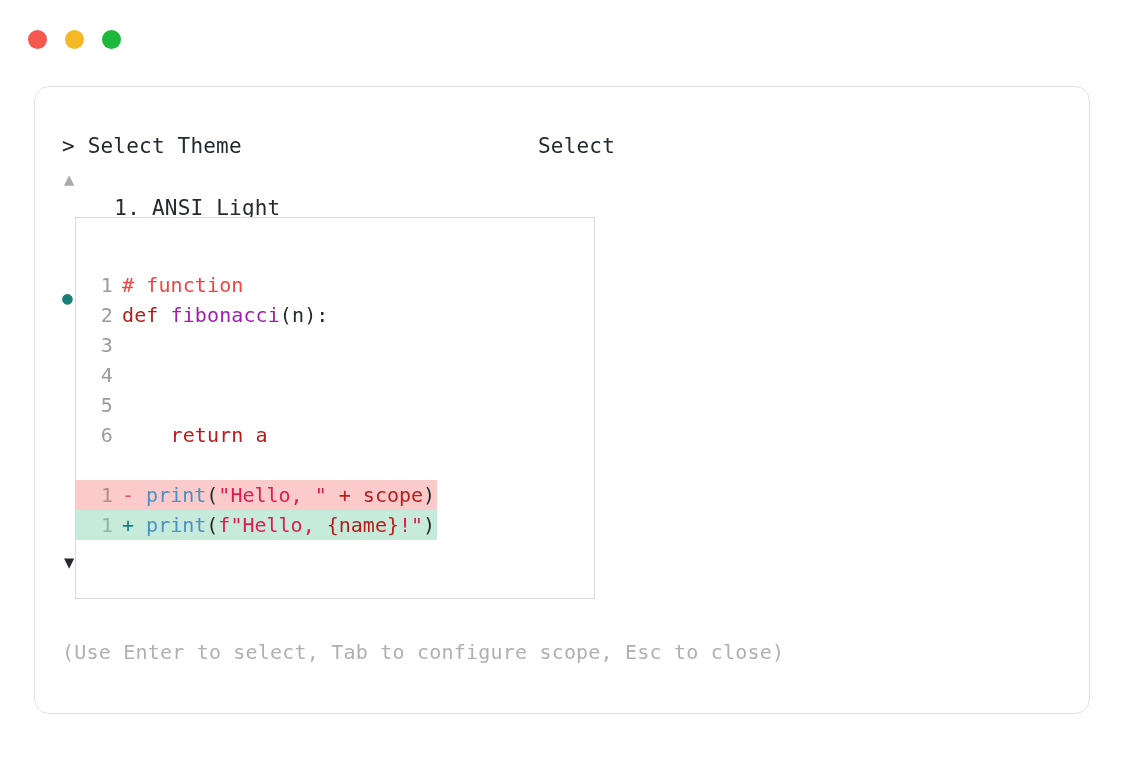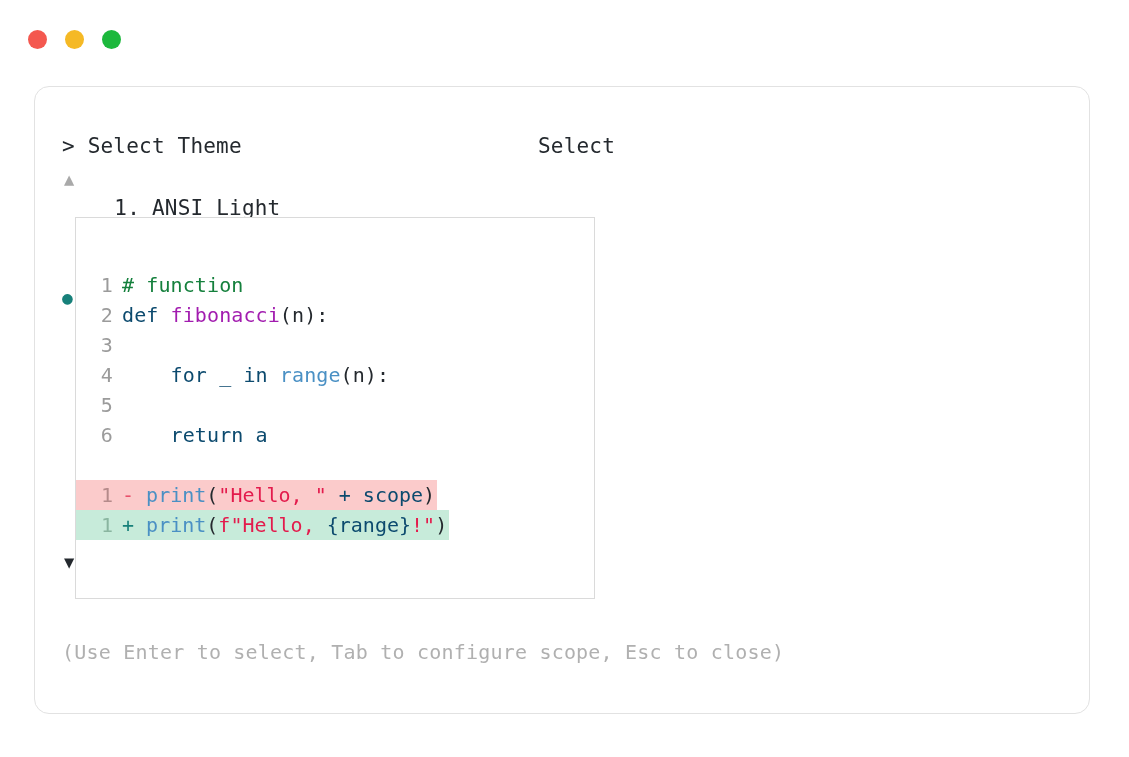--- a/index.html
+++ b/index.html
@@ -152,24 +152,24 @@
     letter-spacing: 0.1px;
   }
   .ln {
     width: 46px;
     flex: 0 0 46px;
     text-align: right;
     color: #9b9b9b;
     padding-right: 9px;
     box-sizing: border-box;
   }
-  .code-text { color: #0c4a6e; }
-
-  
-  .tok-comment { color: #15803d; }
+  .code-text { color: #b91c1c; }
+
+  
+  .tok-comment { color: #ef4444; }
   .tok-fn      { color: #a21caf; }
   .tok-num     { color: #17807a; }
   .tok-builtin { color: #4a90c4; }
   .tok-str     { color: #e31b4c; }
   .tok-punct   { color: #24292e; }
 
   .code-gap { height: 30px; }
 
   
   .diff-line {
@@ -243,27 +243,27 @@
 
     <div class="right-col">
       <div class="col-heading">Select</div>
     </div>
 
     <div class="preview-box">
       <div class="code-area" id="code-area">
           <div class="code-line"><span class="ln">1</span><span><span class="tok-comment"># function</span></span></div>
           <div class="code-line"><span class="ln">2</span><span><span class="code-text">def </span><span class="tok-fn">fibonacci</span><span class="tok-punct">(n):</span></span></div>
           <div class="code-line"><span class="ln">3</span></div>
-          <div class="code-line"><span class="ln">4</span><span><span class="code-text">    for _ in </span><span class="tok-builtin">range</span><span class="tok-punct">(n):</span></span></div>
+          <div class="code-line"><span class="ln">4</span></div>
           <div class="code-line"><span class="ln">5</span></div>
           <div class="code-line"><span class="ln">6</span><span><span class="code-text">    return a</span></span></div>
           <div class="code-gap"></div>
         </div>
       <div id="diff-area">
           <div class="diff-line del"><span class="ln">1</span><span class="diff-body"><span class="marker-del">- </span><span class="tok-builtin">print</span><span class="tok-punct">(</span><span class="tok-str">"Hello, "</span><span class="code-text"> + scope</span><span class="tok-punct">)</span></span></div>
-          <div class="diff-line add"><span class="ln">1</span><span class="diff-body"><span class="marker-add">+ </span><span class="tok-builtin">print</span><span class="tok-punct">(</span><span class="tok-str">f"Hello, </span><span class="code-text">{range}</span><span class="tok-str">!"</span><span class="tok-punct">)</span></span></div>
+          <div class="diff-line add"><span class="ln">1</span><span class="diff-body"><span class="marker-add">+ </span><span class="tok-builtin">print</span><span class="tok-punct">(</span><span class="tok-str">f"Hello, </span><span class="code-text">{name}</span><span class="tok-str">!"</span><span class="tok-punct">)</span></span></div>
         </div>
     </div>
 
     <div class="hint">(Use Enter to select, Tab to configure scope, Esc to close)</div>
 
   </div>
 </div>
 
 </body></html>

